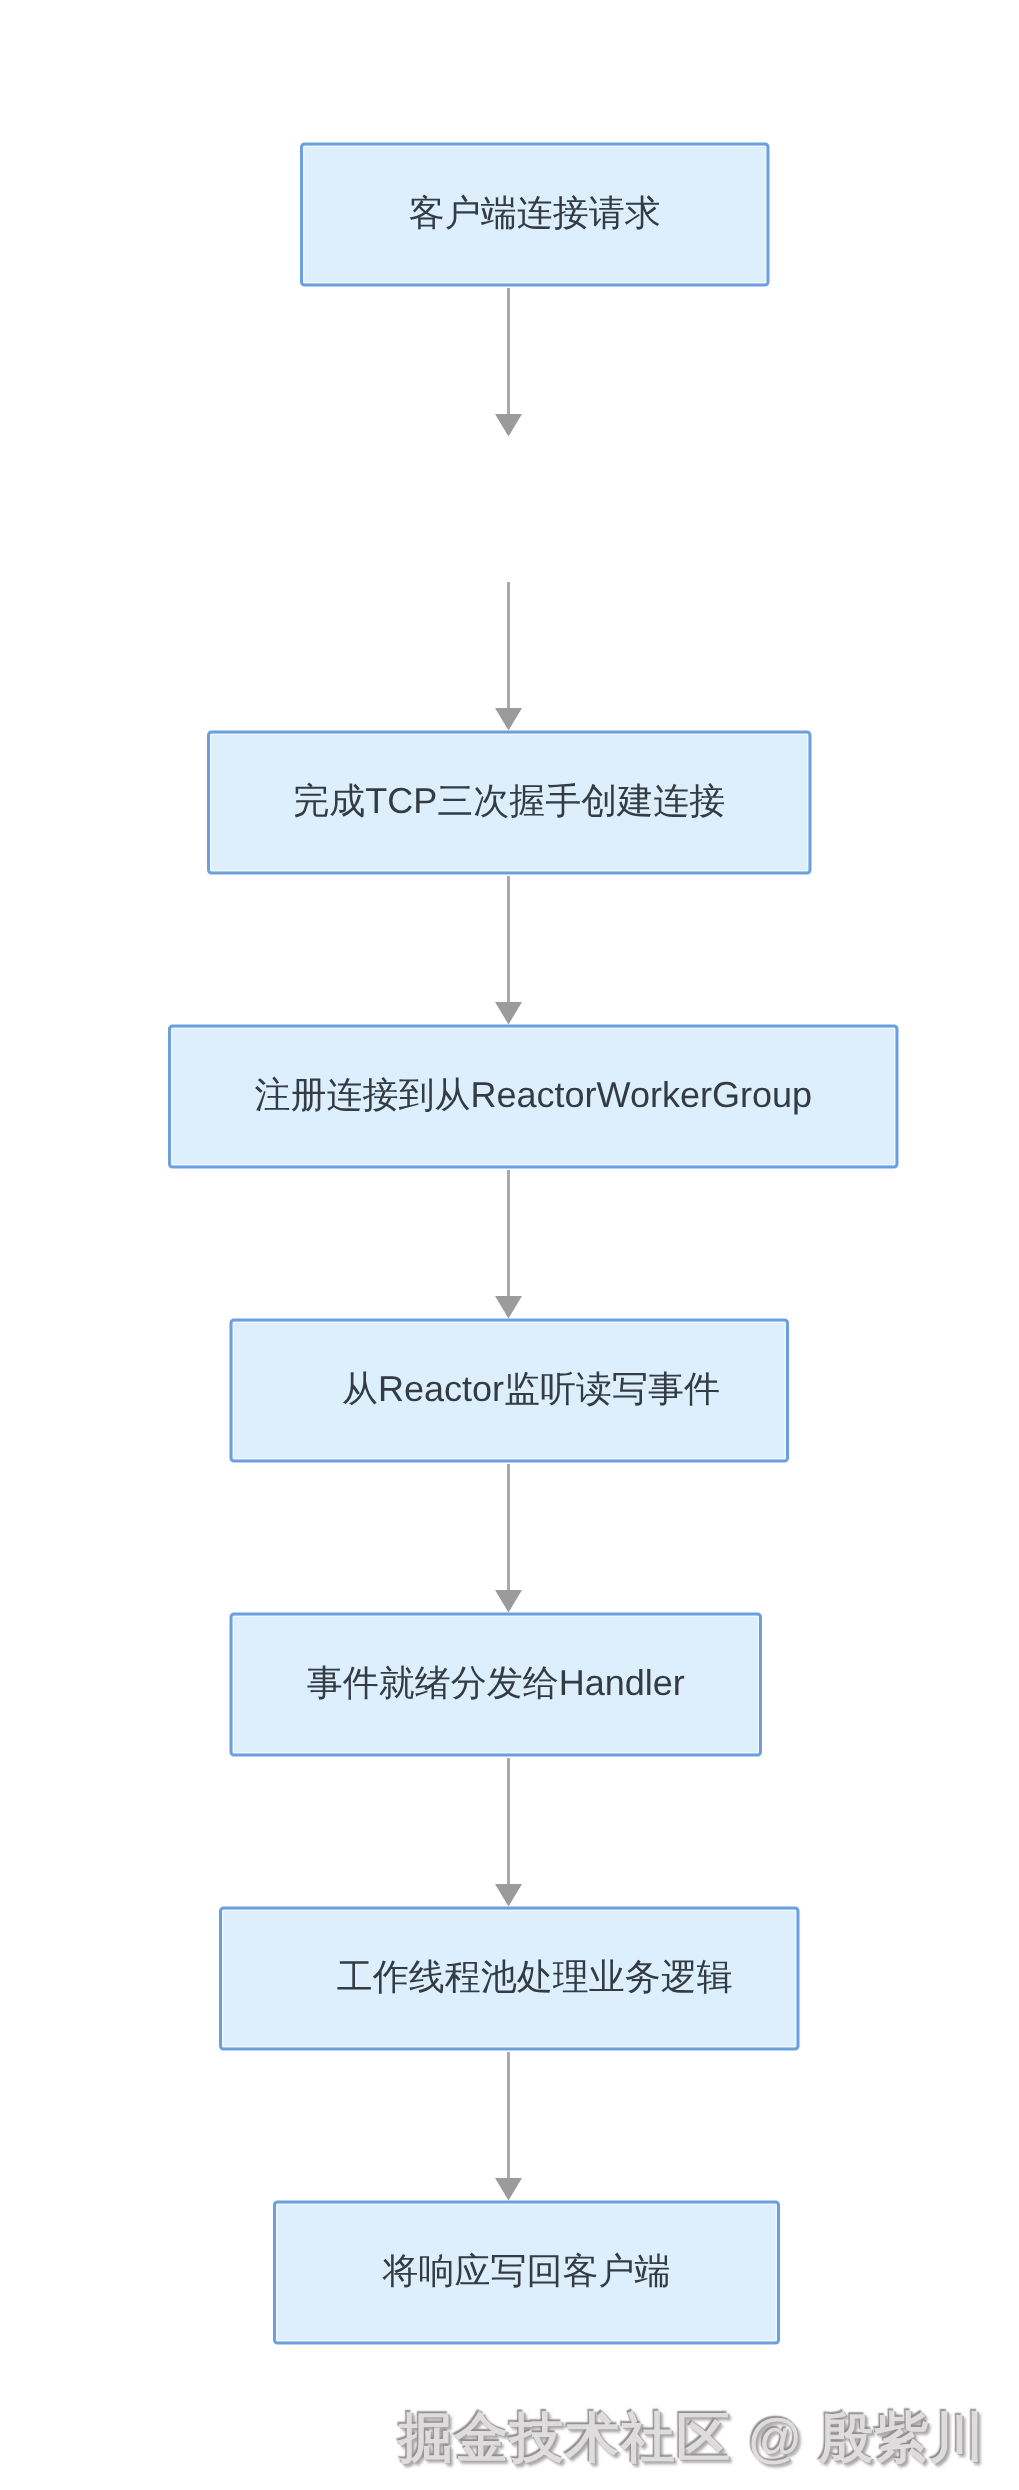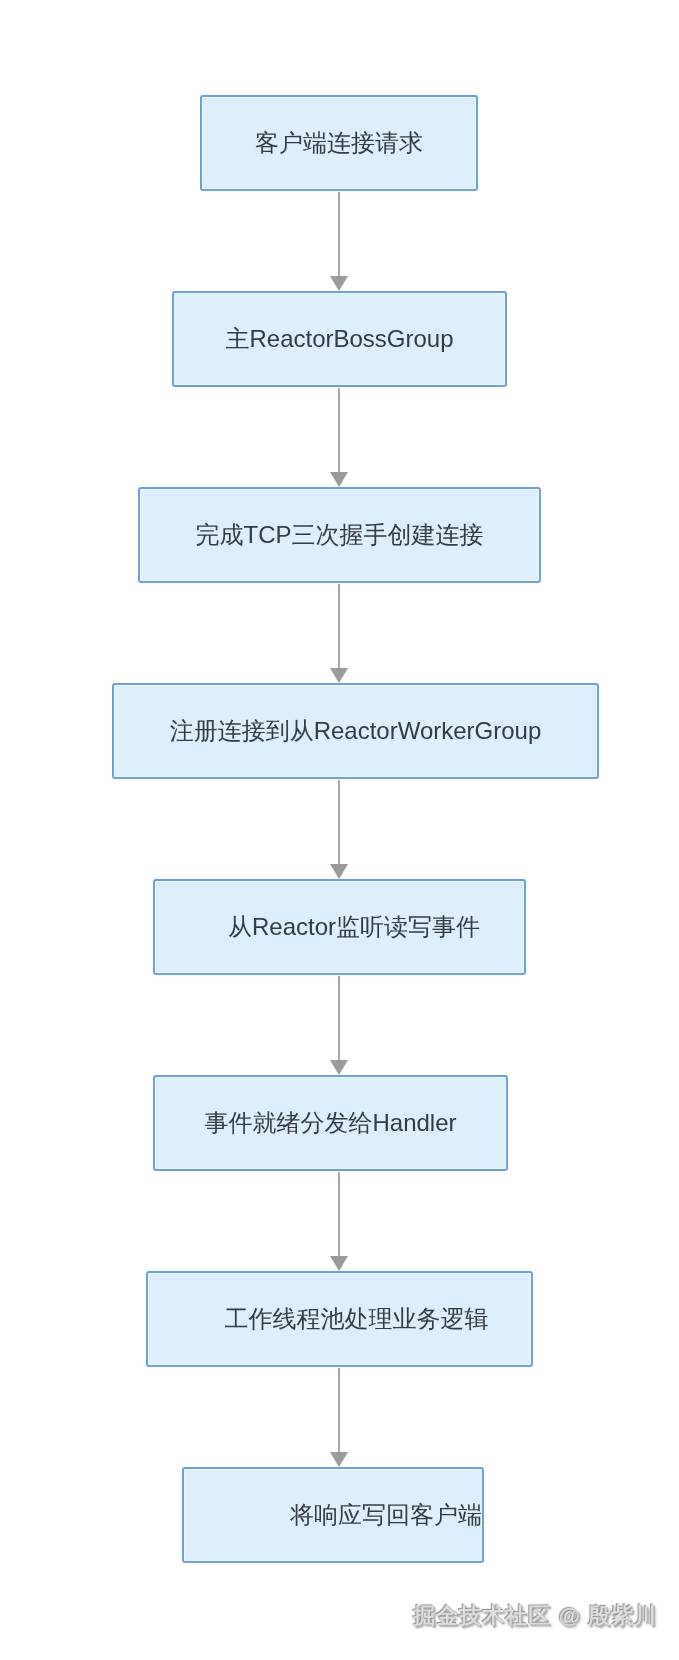--- a/index.html
+++ b/index.html
@@ -57,45 +57,42 @@
     width: 0;
     height: 0;
     border-left: 9px solid transparent;
     border-right: 9px solid transparent;
     border-top: 15px solid #9b9b9b;
   }
   .watermark {
     position: absolute;
     top: 1601px;
     right: 22px;
-    font-size: 22px;
+    font-size: 36px;
     font-weight: bold;
     letter-spacing: 1px;
     color: #dedcdc;
     text-shadow: -1px -1px 1px #8f8d8d, 2px 2px 2px #aaa8a8, 1px 1px 0 #b5b3b3;
     white-space: nowrap;
   }
 </style>
 </head>
 <body>
 
 <div class="canvas">
 
-  <div class="node" style="top:95px; left:200px; width:278px;">
+  <div class="node" style="top:95px; left:200px; width:313px;">
     <span class="node-label">客户端连接请求</span>
   </div>
 
   <div class="arrow" style="top:192px;">
     <div class="arrow-line"></div>
     <div class="arrow-head"></div>
   </div>
 
-  <div class="node" style="top:291px; left:172px; width:335px;">
-    <span class="node-label">主ReactorBossGroup</span>
-  </div>
 
   <div class="arrow" style="top:388px;">
     <div class="arrow-line"></div>
     <div class="arrow-head"></div>
   </div>
 
   <div class="node" style="top:487px; left:138px; width:403px;">
     <span class="node-label">完成TCP三次握手创建连接</span>
   </div>
 
@@ -133,19 +130,19 @@
 
   <div class="node" style="top:1271px; left:146px; width:387px;padding-left:34px;">
     <span class="node-label">工作线程池处理业务逻辑</span>
   </div>
 
   <div class="arrow" style="top:1368px;">
     <div class="arrow-line"></div>
     <div class="arrow-head"></div>
   </div>
 
-  <div class="node" style="top:1467px; left:182px; width:302px;justify-content:flex-end;">
+  <div class="node" style="top:1467px; left:182px; width:338px;">
     <span class="node-label">将响应写回客户端</span>
   </div>
 
   <div class="watermark">掘金技术社区 @ 殷紫川</div>
 
 </div>
 
 </body></html>

